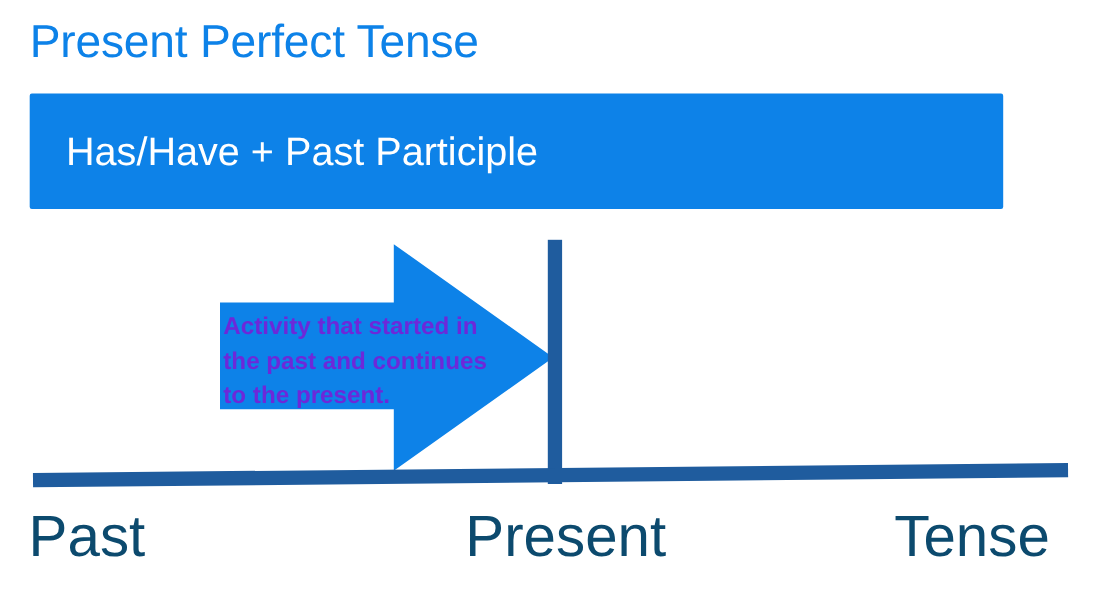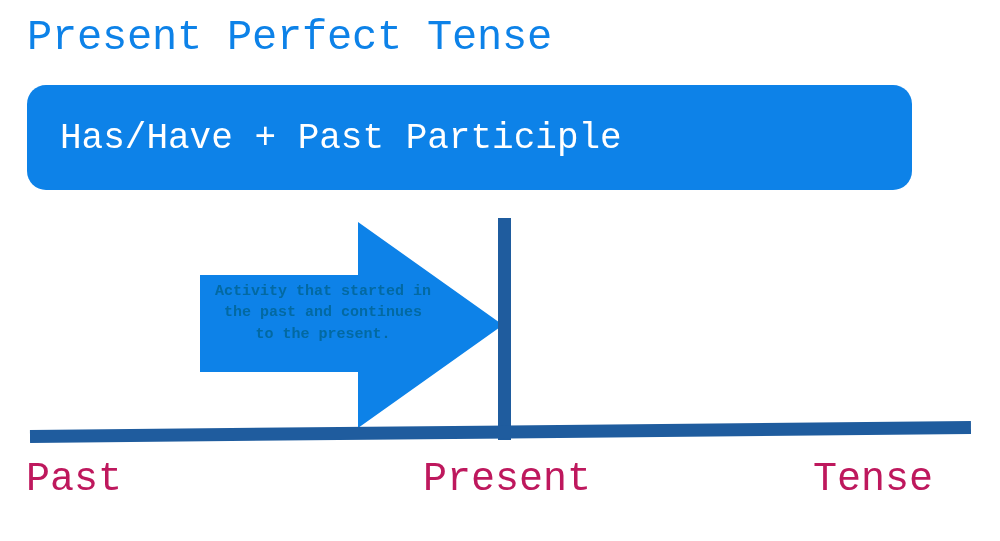--- a/index.html
+++ b/index.html
@@ -11,21 +11,20 @@
     width: 1000px;
     height: 541px;
     font-family: "Liberation Sans", sans-serif;
     overflow: hidden;
   }
   #slide {
     position: relative;
     width: 848px;
     height: 541px;
     background: #ffffff;
-    font-family: Liberation Mono, monospace;
   }
 
   
   #title {
     position: absolute;
     left: 27px;
     top: 14px;
     font-size: 42px;
     font-weight: 400;
     color: #0d82e8;
@@ -34,21 +33,21 @@
   }
 
   
   #formula-box {
     position: absolute;
     left: 27px;
     top: 85px;
     width: 885px;
     height: 105px;
     background: #0d82e8;
-    border-radius: 19px;
+    border-radius: 2px;
     box-sizing: border-box;
   }
   #formula-text {
     position: absolute;
     left: 33px;
     top: 50%;
     transform: translateY(-50%);
     font-size: 36px;
     font-weight: 400;
     color: #ffffff;
@@ -62,25 +61,24 @@
     top: 0;
     width: 1000px;
     height: 541px;
     pointer-events: none;
   }
   #arrow-label {
     position: absolute;
     left: 203px;
     top: 281px;
     width: 240px;
-    text-align: center;
-    font-size: 15px;
+    font-size: 22px;
     font-weight: bold;
     line-height: 1.42;
-    color: #0369a1;
+    color: #6d28d9;
     white-space: pre-line;
   }
 
   
   #timeline-bar {
     position: absolute;
     left: 30px;
     top: 430px;
     width: 941px;
     height: 13px;
@@ -93,23 +91,23 @@
     left: 498px;
     top: 218px;
     width: 13px;
     height: 222px;
     background: #1f5c9e;
   }
 
   
   .tl-label {
     position: absolute;
-    font-size: 40px;
+    font-size: 53px;
     font-weight: 400;
-    color: #be185d;
+    color: #0c4a6e;
     white-space: nowrap;
   }
   #label-past    { left: 26px;  top: 457px; }
   #label-present { left: 423px; top: 457px; }
   #label-future  { left: 813px; top: 457px; }
 </style>
 </head>
 <body>
 
 <div id="slide">

